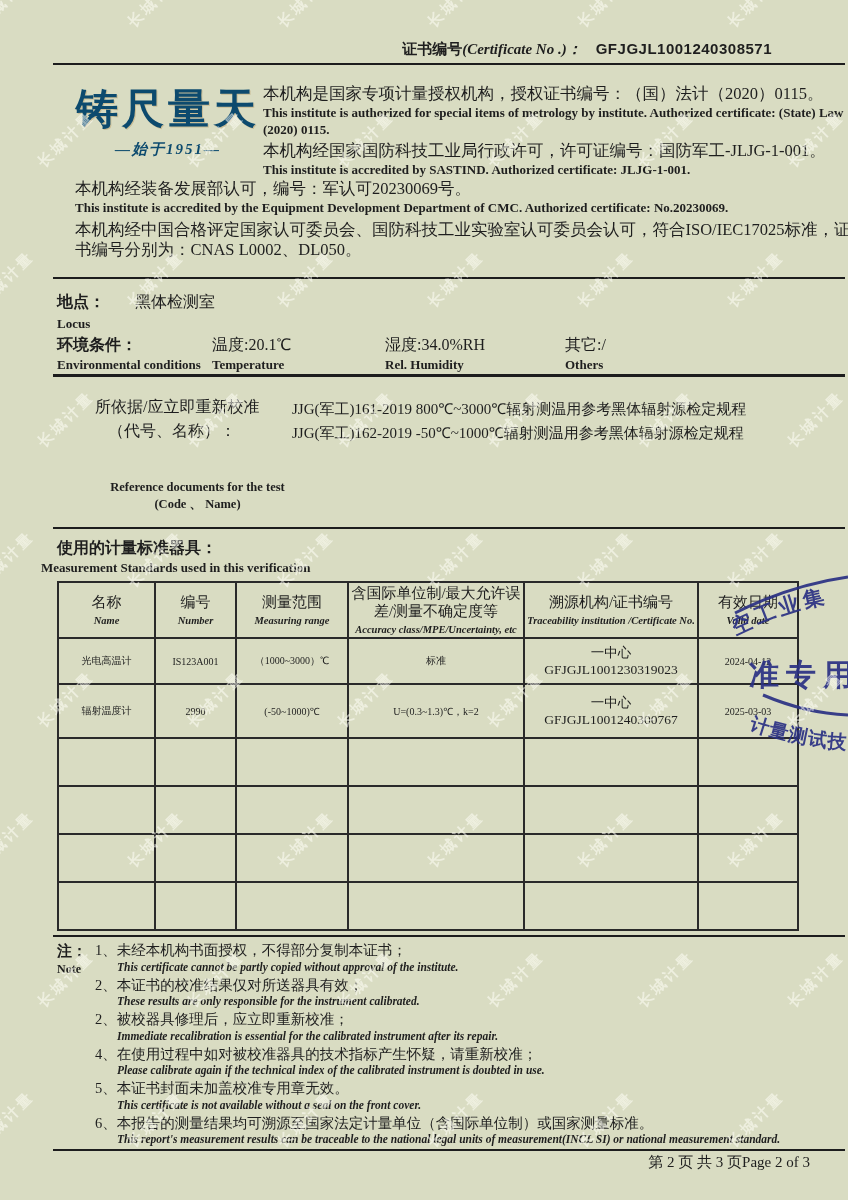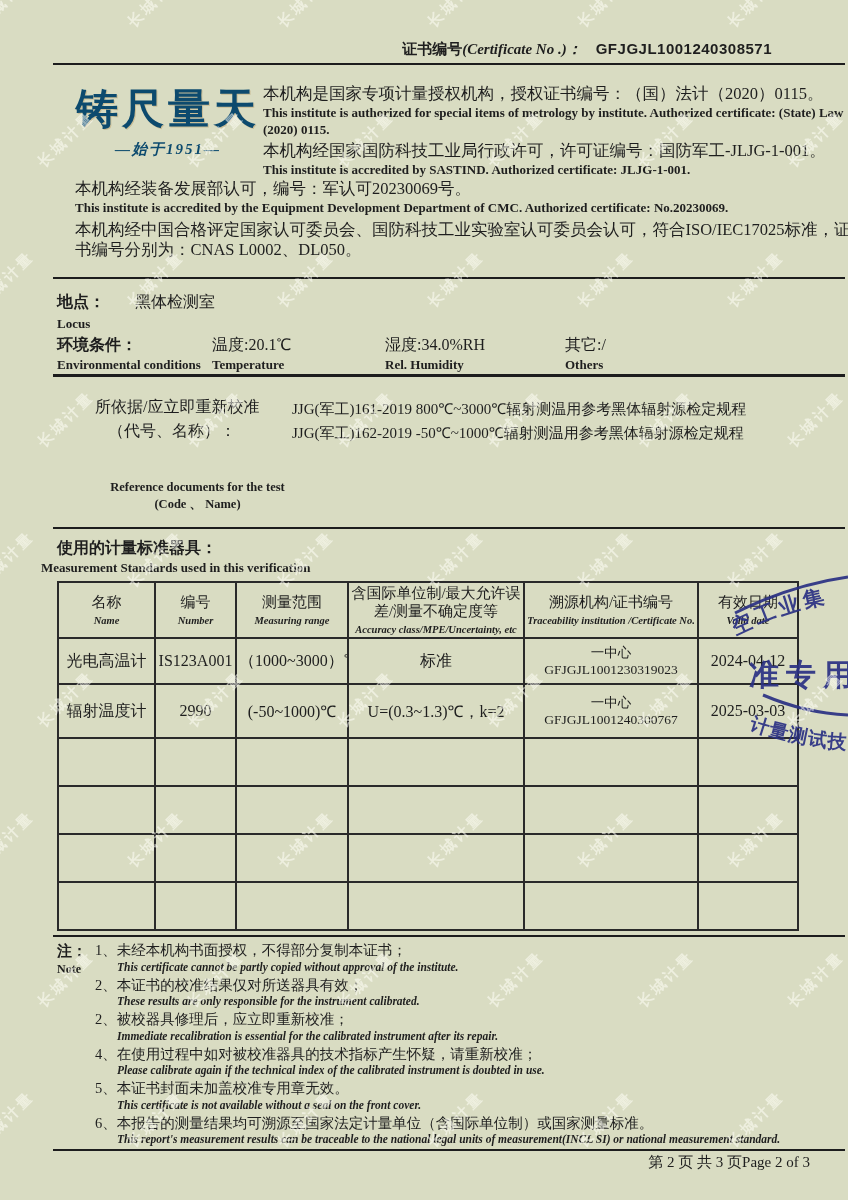--- a/index.html
+++ b/index.html
@@ -50,21 +50,21 @@
   .ref-docs{left:292px;top:397px;width:505px;font-size:15px;line-height:24px;}
   .ref-en{left:80px;top:479px;width:235px;text-align:center;font-size:12.5px;line-height:17px;}
 
   
   .std-title{left:57px;top:538px;font-weight:bold;font-size:16px;}
   .std-title-en{left:41px;top:560px;}
   table.std{position:absolute;left:57px;top:581px;width:740px;border-collapse:collapse;table-layout:fixed;}
   table.std td,table.std th{border:2px solid #2a2a2a;padding:1px 2px;text-align:center;vertical-align:middle;font-weight:normal;overflow:hidden;}
   .th-cn{font-size:15px;line-height:18px;}
   .th-en{font-style:italic;font-weight:bold;font-size:10.5px;line-height:13px;margin-top:3px;white-space:nowrap;}
-  .cell{font-size:16px;margin-left:40px;}
+  .cell{font-size:10px;margin-left:40px;}
   .cell-sm{font-size:13.5px;line-height:17px;}
   tr.hdr{height:56px;} tr.r1{height:46px;} tr.r2{height:54px;} tr.empty{height:48px;}
 
   
   .stamp{left:733px;top:571px;width:115px;height:205px;z-index:4;opacity:.92;}
 
   
   .note-cnlab{left:57px;top:942px;font-weight:bold;font-size:15px;}
   .note-enlab{left:57px;top:962px;font-size:12px;}
   .notes{left:95px;top:942px;width:730px;}

